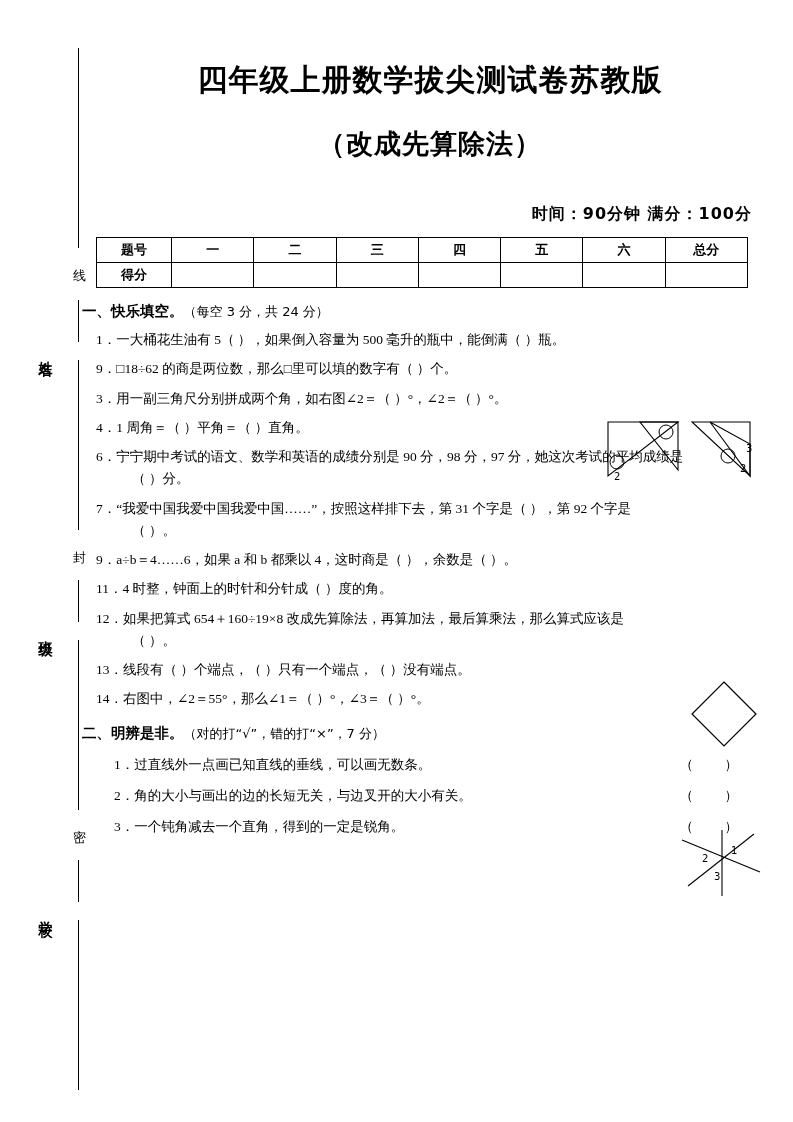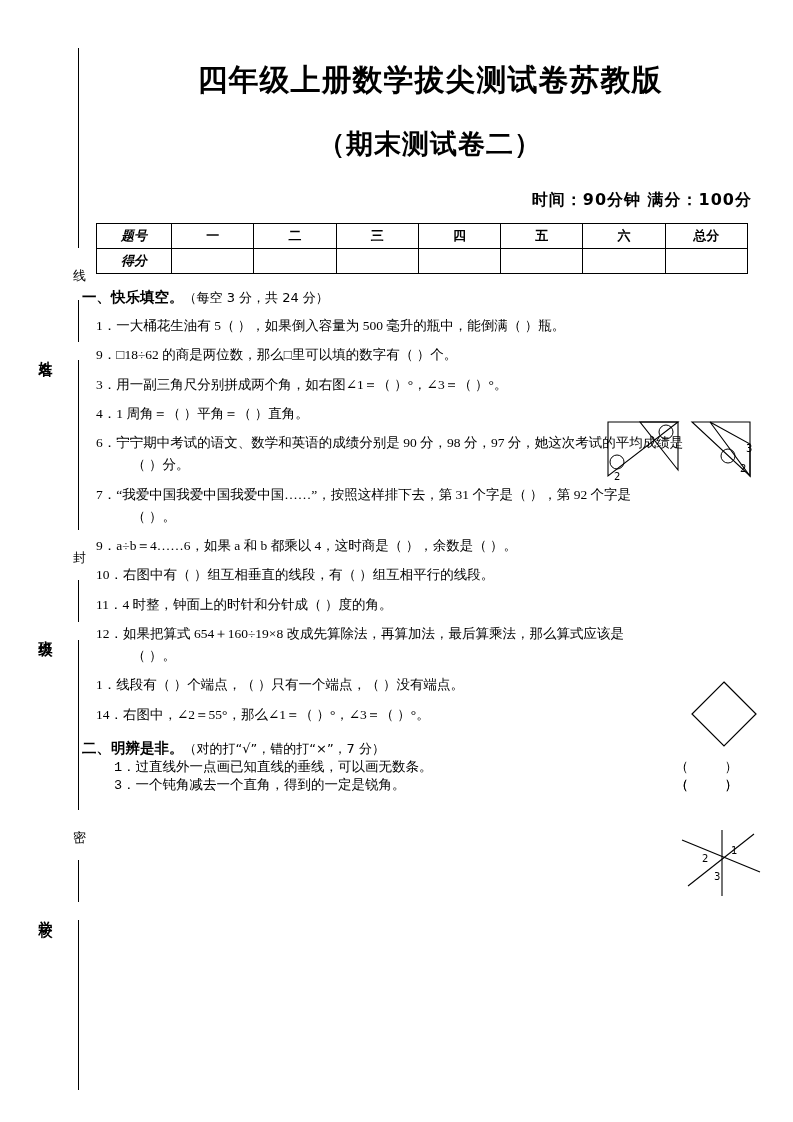--- a/index.html
+++ b/index.html
@@ -69,40 +69,40 @@
     font-weight: bold;
     font-size: 27px;
     margin-top: 28px;
     letter-spacing: 1px;
   }
   .timeline {
     text-align: right;
     font-family: "DejaVu Sans", sans-serif;
     font-weight: bold;
     font-size: 16px;
-    margin-top: 28px;
+    margin-top: 42px;
     padding-right: 12px;
     letter-spacing: 1px;
   }
 
   table.score {
     margin-top: 12px;
     border-collapse: collapse;
     width: 652px;
     table-layout: fixed;
   }
   table.score td {
     border: 1px solid #000;
     height: 22px;
     text-align: center;
     font-size: 13px;
     font-family: "DejaVu Sans", sans-serif;
     font-weight: bold;
   }
-  table.score td.lbl { width: 72px; font-style: italic; }
+  table.score td.lbl { width: 72px; }
 
   .sec-head {
     font-family: "DejaVu Sans", sans-serif;
     font-weight: bold;
     font-size: 14.5px;
     margin-top: 14px;
     margin-left: -14px;
   }
   .sec-head .small {
     font-weight: normal;
@@ -111,23 +111,23 @@
 
   .q {
     font-size: 13.5px;
     line-height: 1.5;
     margin-top: 9px;
     position: relative;
   }
   .q.indent2 { margin-left: 36px; margin-top: 2px;}
   .tf {
     font-size: 13.5px;
+    margin-top: 13px;
     margin-left: 18px;
     position: relative;
-    font-family: Liberation Mono, monospace;
   }
   .tf .paren {
     position: absolute;
     right: 12px;
     letter-spacing: 14px;
   }
 
   
   .fig { position: absolute; }
 </style>
@@ -148,21 +148,21 @@
     <div class="vline" style="top:640px;height:170px;"></div>
     <div class="vlabel" style="left:70px; top:820px;">密</div>
     <div class="vline" style="top:860px;height:42px;"></div>
     <div class="vlabel bold" style="left:36px; top:910px;">学校</div>
     <div class="vline" style="top:920px;height:170px;"></div>
   </div>
 
   <div class="content">
 
     <div class="title">四年级上册数学拔尖测试卷苏教版</div>
-    <div class="subtitle">（期末测试卷二）</div>
+    <div class="subtitle">（改成先算除法）</div>
     <div class="timeline">时间：90分钟  满分：100分</div>
 
     <table class="score">
       <tbody>
           <tr>
         <td class="lbl">题号</td>
         <td>一</td>
         <td>二</td>
         <td>三</td>
         <td>四</td>
@@ -182,43 +182,43 @@
       </tr>
     </tbody>
       </table>
 
     <div class="sec-head">
       <span>一、快乐填空。</span><span class="small">（每空 3 分，共 24 分）</span>
     </div>
 
     <div class="q">1．一大桶花生油有 5（            ），如果倒入容量为 500 毫升的瓶中，能倒满（            ）瓶。</div>
     <div class="q">9．□18÷62 的商是两位数，那么□里可以填的数字有（            ）个。</div>
-    <div class="q">3．用一副三角尺分别拼成两个角，如右图∠1＝（            ）°，∠3＝（            ）°。</div>
+    <div class="q">3．用一副三角尺分别拼成两个角，如右图∠2＝（            ）°，∠2＝（            ）°。</div>
     <div class="q">4．1 周角＝（            ）平角＝（            ）直角。</div>
     <div class="q">6．宁宁期中考试的语文、数学和英语的成绩分别是 90 分，98 分，97 分，她这次考试的平均成绩是</div>
     <div class="q indent2">（            ）分。</div>
     <div class="q">7．“我爱中国我爱中国我爱中国……”，按照这样排下去，第 31 个字是（            ），第 92 个字是</div>
     <div class="q indent2">（            ）。</div>
     <div class="q">9．a÷b＝4……6，如果 a 和 b 都乘以 4，这时商是（            ），余数是（            ）。</div>
-    <div class="q">10．右图中有（            ）组互相垂直的线段，有（            ）组互相平行的线段。</div>
     <div class="q">11．4 时整，钟面上的时针和分针成（            ）度的角。</div>
     <div class="q">12．如果把算式 654＋160÷19×8 改成先算除法，再算加法，最后算乘法，那么算式应该是</div>
     <div class="q indent2">（                                   ）。</div>
-    <div class="q">1．线段有（            ）个端点，（            ）只有一个端点，（            ）没有端点。</div>
+    <div class="q">13．线段有（            ）个端点，（            ）只有一个端点，（            ）没有端点。</div>
     <div class="q">14．右图中，∠2＝55°，那么∠1＝（            ）°，∠3＝（            ）°。</div>
 
     <div class="sec-head">
       <span>二、明辨是非。</span><span class="small">（对的打“√”，错的打“×”，7 分）</span>
     </div>
 
     <div class="tf">
       <span>1．过直线外一点画已知直线的垂线，可以画无数条。</span>
       <span class="paren">（      ）</span>
     </div>
     <div class="tf">
+      <span>2．角的大小与画出的边的长短无关，与边叉开的大小有关。</span>
       <span class="paren">（      ）</span>
     </div>
     <div class="tf">
       <span>3．一个钝角减去一个直角，得到的一定是锐角。</span>
       <span class="paren">（      ）</span>
     </div>
 
   </div>
 
   <svg class="fig" style="left:600px; top:418px;" width="160" height="68" viewBox="0 0 160 68">

